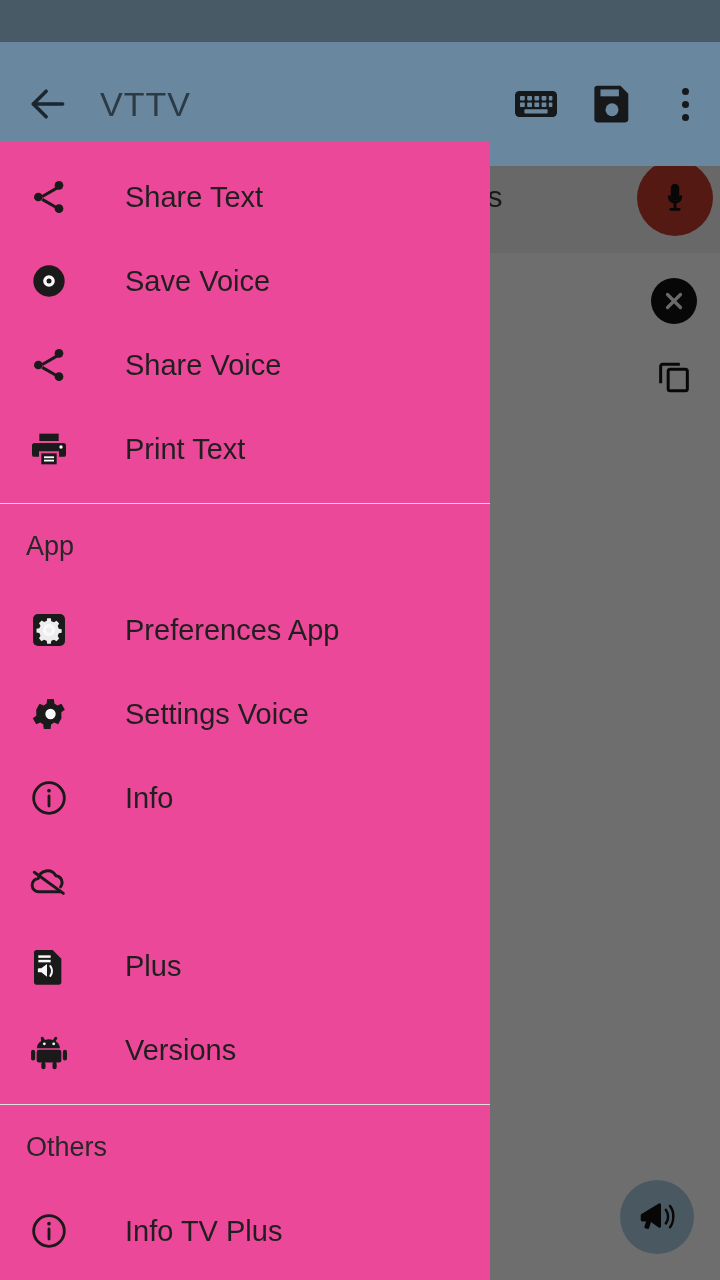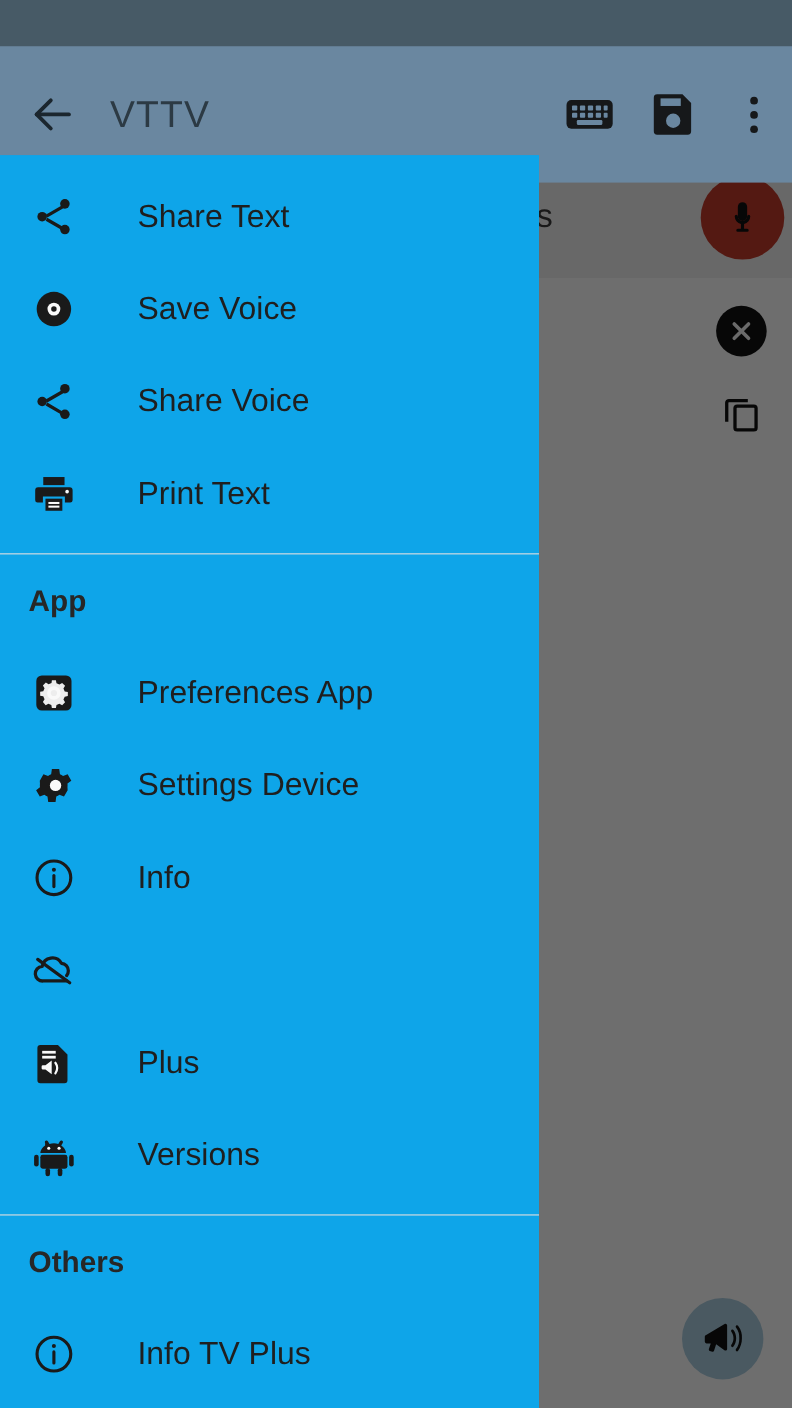--- a/index.html
+++ b/index.html
@@ -160,37 +160,37 @@
   }
   .dot { width: 7px; height: 7px; border-radius: 50%; background: #16181a; }
 
   
   .drawer {
     position: absolute;
     top: 141px;
     left: 0;
     width: 490px;
     bottom: 0;
-    background: #0ea5e9;
+    background: #ec4899;
     z-index: 40;
     overflow: hidden;
   }
   .drawer-section { padding: 0; }
   .drawer-divider {
     height: 1px;
     background: #e0e0e0;
     margin: 0;
   }
   .drawer-subheader {
     height: 84px;
     display: flex;
     align-items: center;
     padding-left: 26px;
     font-size: 27px;
-    font-weight: bold;
+    font-weight: normal;
     color: #272727;
   }
   .drawer-item {
     height: 84px;
     display: flex;
     align-items: center;
     padding-left: 26px;
   }
   .drawer-icon {
     width: 46px;
@@ -390,21 +390,21 @@
         <span class="drawer-label">Preferences App</span>
       </div>
 
       <div class="drawer-item">
         <span class="drawer-icon">
           <svg width="40" height="40" viewBox="0 0 24 24" fill="#1a1a1a">
             <path d="M19.4 13a7.7 7.7 0 0 0 0-2l2.1-1.6-2-3.5-2.5 1a7.6 7.6 0 0 0-1.7-1L14.9 3H10.9l-.4 2.9a7.6 7.6 0 0 0-1.7 1l-2.5-1-2 3.5L4.4 11a7.7 7.7 0 0 0 0 2l-2.1 1.6 2 3.5 2.5-1a7.6 7.6 0 0 0 1.7 1l.4 2.9h4l.4-2.9a7.6 7.6 0 0 0 1.7-1l2.5 1 2-3.5z"></path>
             <circle cx="12.9" cy="12" r="3.1" fill="#f9f9f9"></circle>
           </svg>
         </span>
-        <span class="drawer-label">Settings Device</span>
+        <span class="drawer-label">Settings Voice</span>
       </div>
 
       <div class="drawer-item">
         <span class="drawer-icon">
           <svg width="40" height="40" viewBox="0 0 24 24" fill="none" stroke="#1a1a1a" stroke-width="1.7">
             <circle cx="12" cy="12" r="9.2"></circle>
             <path d="M12 10.8v6" stroke-linecap="round"></path>
             <circle cx="12" cy="7.6" r="1.1" fill="#1a1a1a" stroke="none"></circle>
           </svg>
         </span>

